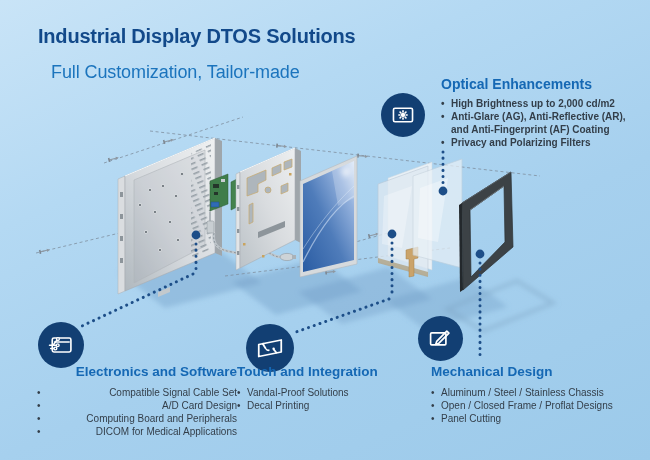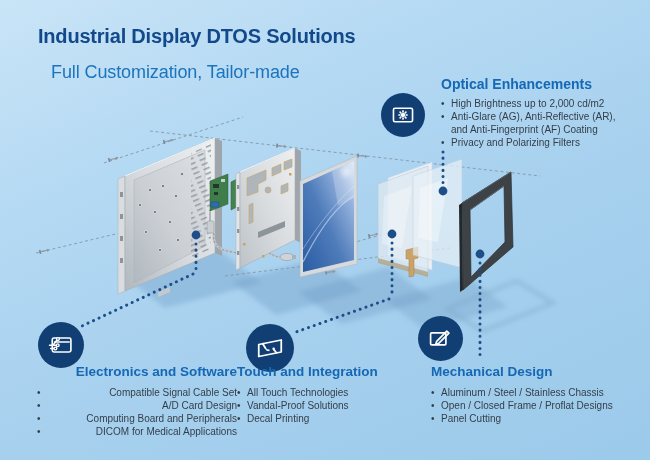--- a/index.html
+++ b/index.html
@@ -20,21 +20,21 @@
   #ic-mechanical{left:418px;top:316px;width:45px;height:45px;}
   .icon-circle svg{display:block;}
   .txt{position:absolute;}
   #tx-optical{left:441px;top:76px;width:200px;}
   #tx-electronics{left:37px;top:363px;width:200px;text-align:right;}
   #tx-touch{left:237px;top:363px;width:195px;}
   #tx-mechanical{left:431px;top:363px;width:210px;}
   .txt h3{margin:0;font-size:13.5px;line-height:17px;font-weight:bold;color:#1568b4;}
   #tx-optical h3{font-size:14px;}
   .txt ul{margin:6px 0 0 0;padding:0;list-style:none;}
-  #tx-optical ul{margin-top:4px;width:188px;}
+  #tx-optical ul{margin-top:4px;width:188px;font-weight:bold;}
   .txt li{position:relative;padding-left:10px;font-size:10px;line-height:13px;color:#333e49;}
   .txt li::before{content:"\2022";position:absolute;left:0;top:0;color:#333e49;}
   
   .dash{stroke:#7f8fa0;stroke-width:.9;stroke-dasharray:3 2.6;fill:none;opacity:.9;}
   .dots{stroke:#1d4e88;stroke-width:3;stroke-dasharray:.1 6;stroke-linecap:round;fill:none;}
   .node{fill:#1d4e88;}
   .sc-shaft{stroke:#8e98a2;stroke-width:1.1;}
   .sc-head{stroke:#7d8791;stroke-width:1.6;}
   .sc-tip{fill:#8e98a2;}
 </style>
@@ -312,21 +312,20 @@
       <li>Compatible Signal Cable Set</li>
       <li>A/D Card Design</li>
       <li>Computing Board and Peripherals</li>
       <li>DICOM for Medical Applications</li>
     </ul>
   </section>
 
   <section class="txt" id="tx-touch">
     <h3>Touch and Integration</h3>
     <ul>
-      <li>All Touch Technologies</li>
       <li>Vandal-Proof Solutions</li>
       <li>Decal Printing</li>
     </ul>
   </section>
 
   <section class="txt" id="tx-mechanical">
     <h3>Mechanical Design</h3>
     <ul>
       <li>Aluminum / Steel / Stainless Chassis</li>
       <li>Open / Closed Frame / Proflat Designs</li>

